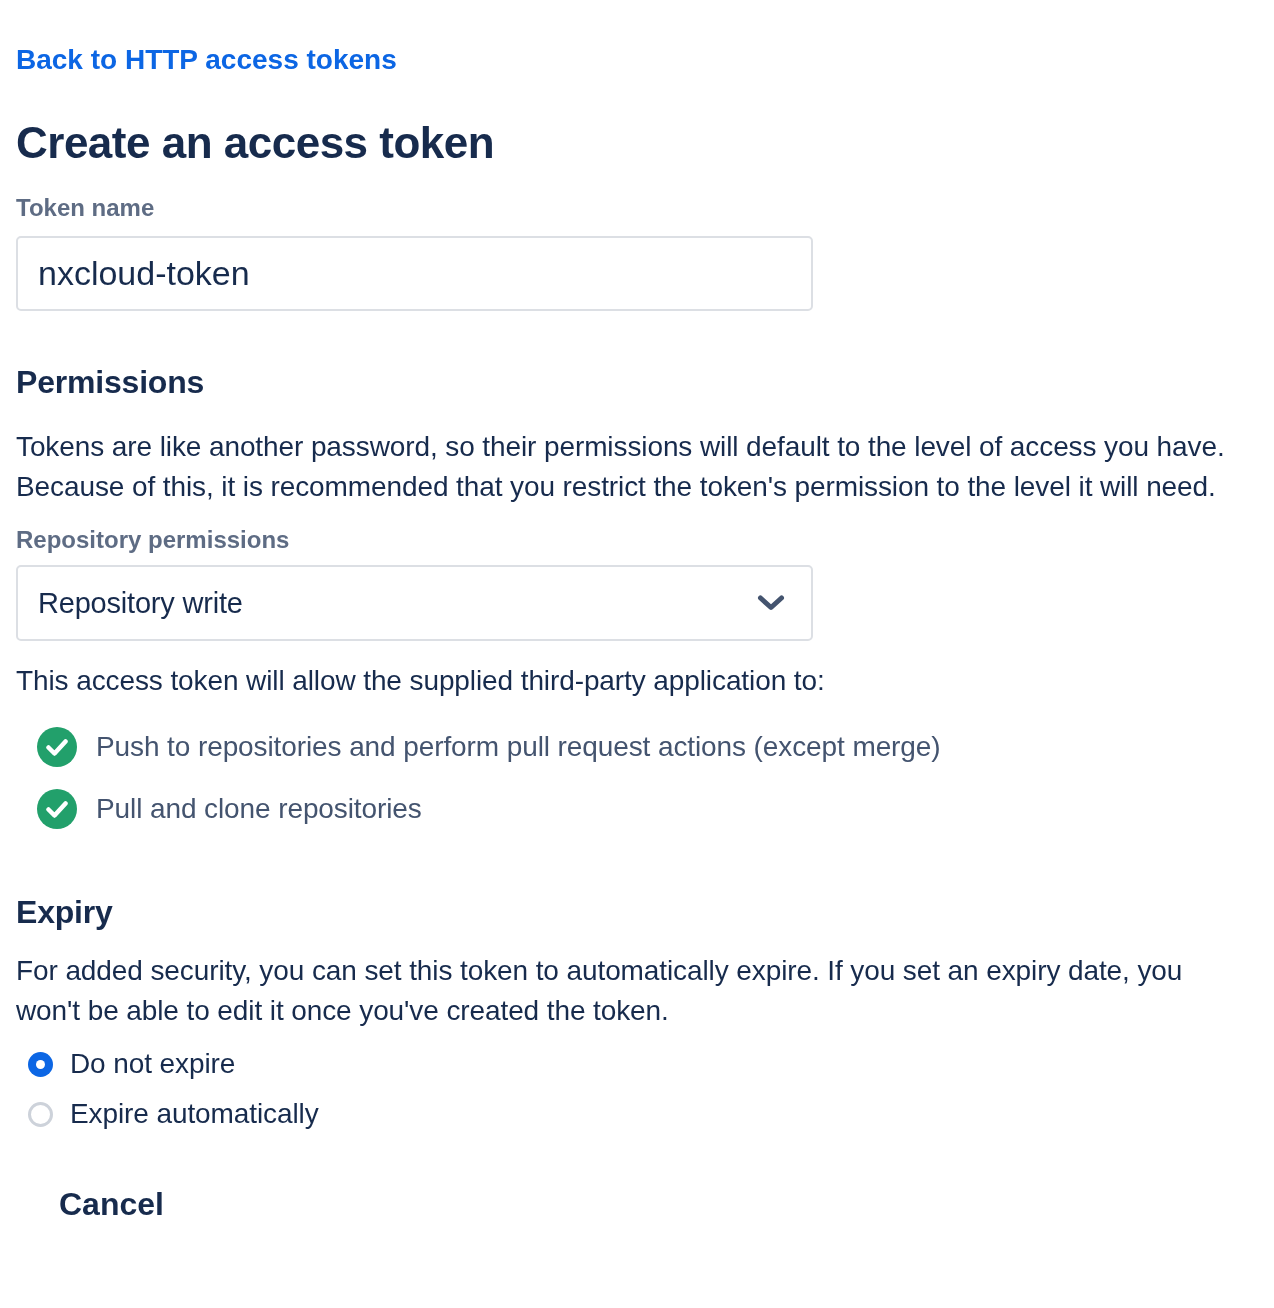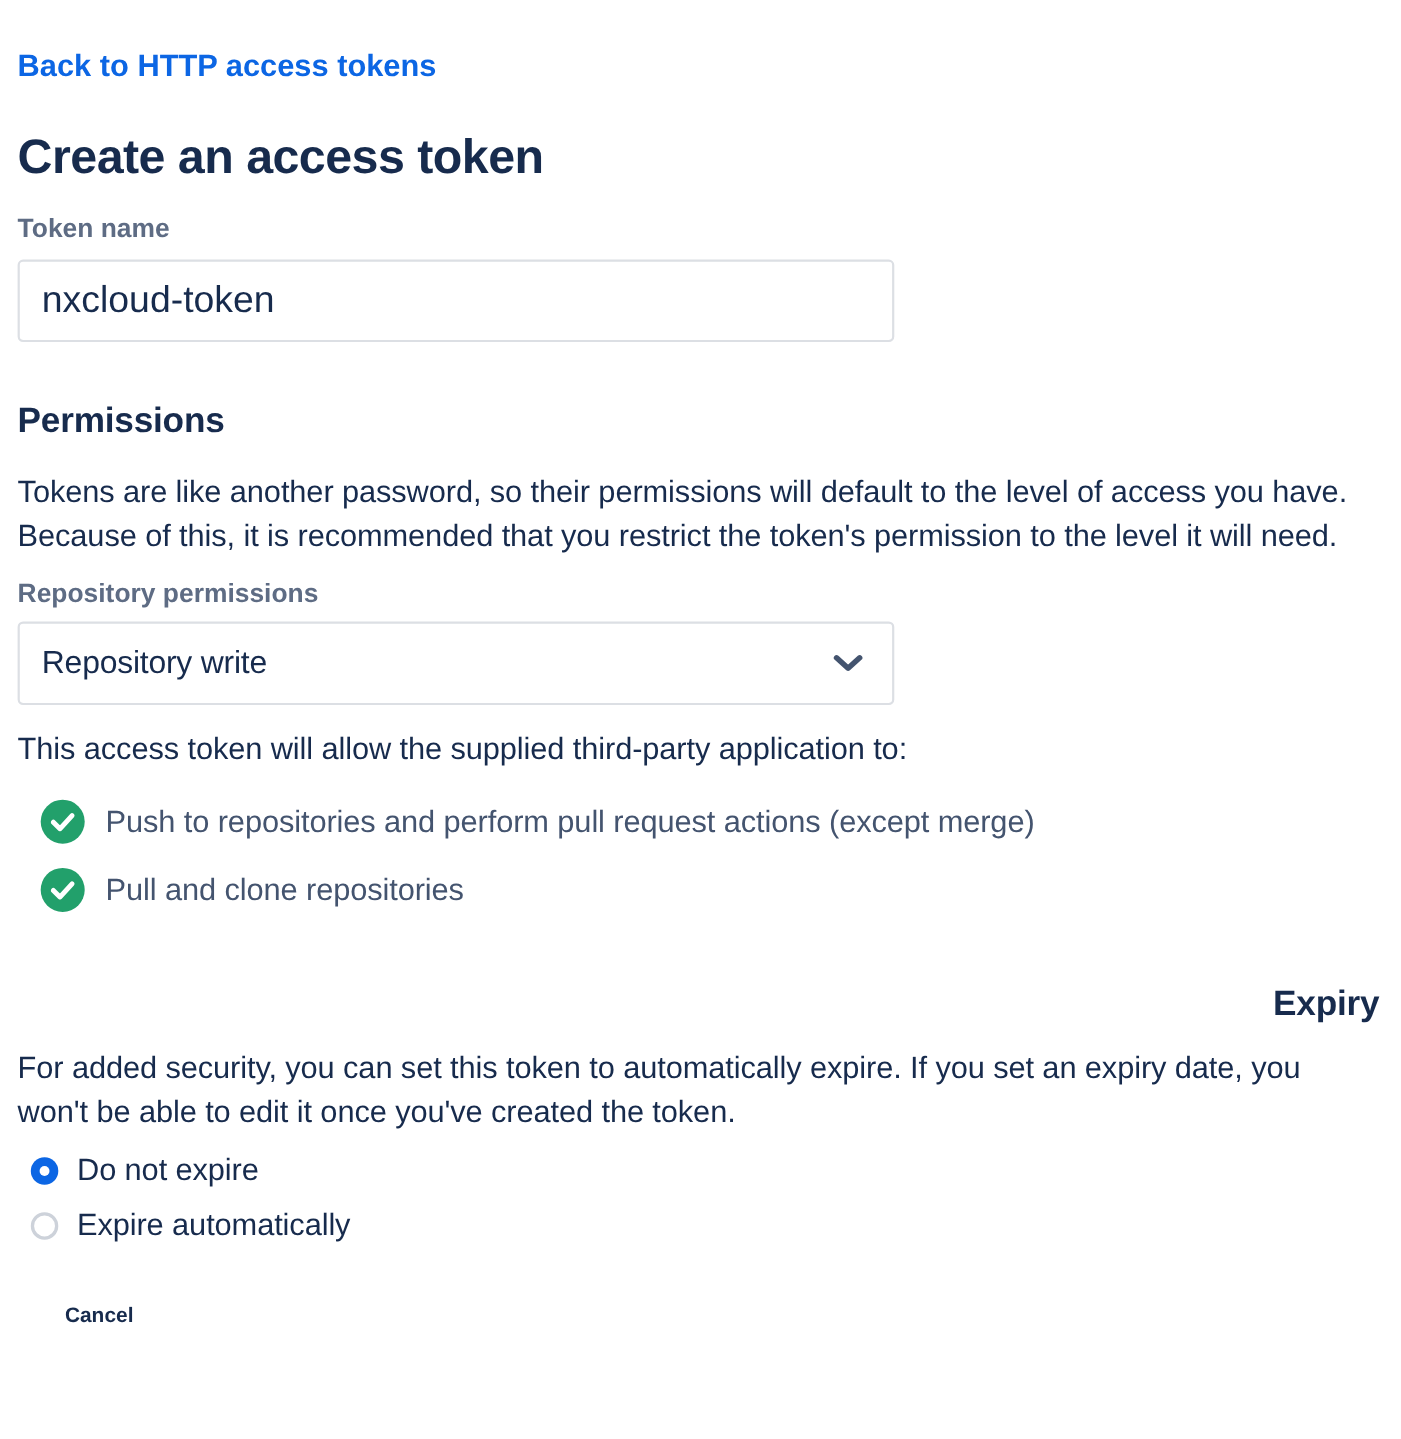--- a/index.html
+++ b/index.html
@@ -56,21 +56,21 @@
   }
 
   .section-heading {
     font-size: 32px;
     font-weight: 700;
     color: #172B4D;
     line-height: 42px;
     letter-spacing: -0.2px;
   }
   .section-heading.permissions { margin-top: 50px; }
-  .section-heading.expiry { margin-top: 62px; text-align: right; }
+  .section-heading.expiry { margin-top: 62px; }
 
   .body-text {
     font-size: 28px;
     line-height: 40px;
     color: #172B4D;
     max-width: 1212px;
     letter-spacing: -0.1px;
   }
   .body-text.perm-desc { margin-top: 24px; }
   .body-text.allow-intro { margin-top: 20px; }
@@ -181,21 +181,21 @@
     border: none;
     border-radius: 8px;
     color: #ffffff;
     font-family: "Liberation Sans", sans-serif;
     font-size: 28px;
     font-weight: 600;
     cursor: pointer;
   }
   .cancel-link {
     margin-left: 40px;
-    font-size: 19px;
+    font-size: 32px;
     font-weight: 600;
     color: #172B4D;
     text-decoration: none;
     cursor: pointer;
   }
 </style>
 </head>
 <body>
 
 <div class="page">

